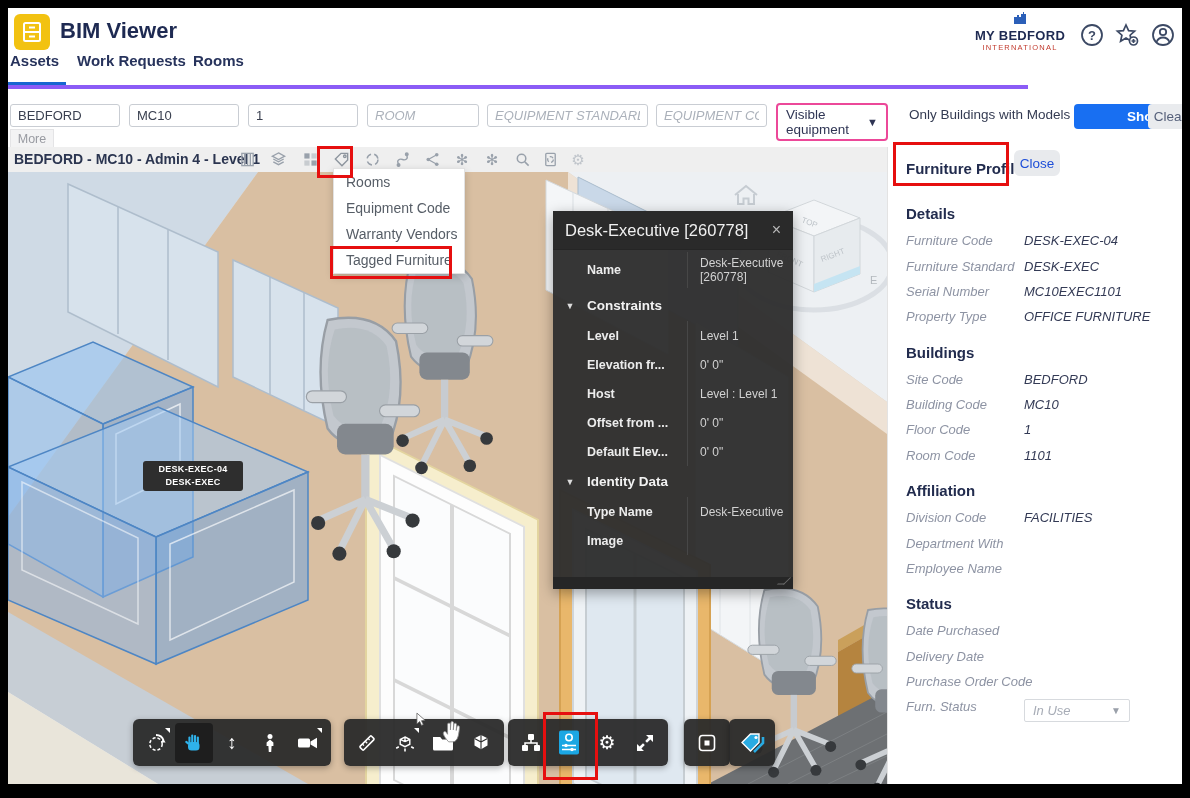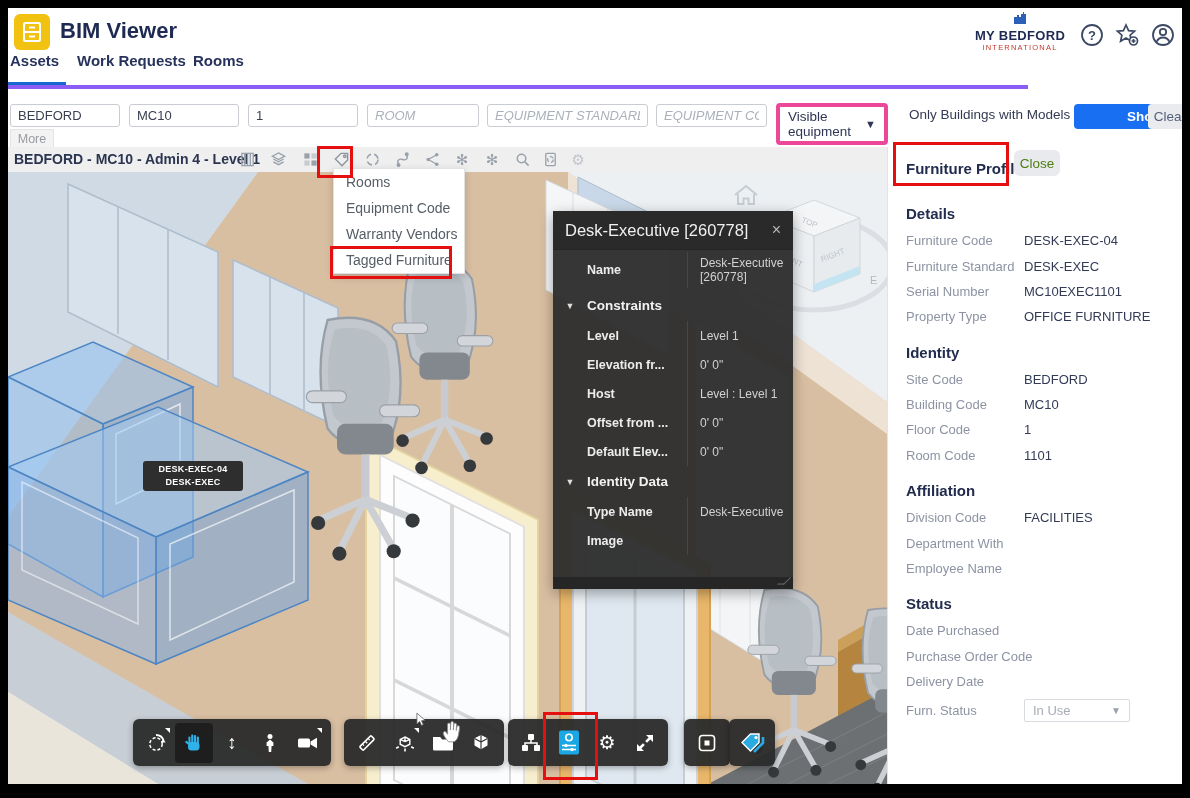--- a/index.html
+++ b/index.html
@@ -20,21 +20,21 @@
   #tabs{left:0;top:36px;width:1020px;height:41px;border-bottom:4px solid #8b5cf6;}
   .tab{position:absolute;top:8px;font-size:15px;font-weight:bold;color:#27335c;cursor:default;}
   #tab-assets{left:2px;}#tab-wr{left:69px;}#tab-rooms{left:185px;}
   #tab-underline{left:0;top:38px;width:58px;height:3px;background:#1766d1;}
 
   
   .fin{position:absolute;top:96px;height:23px;border:1px solid #c9cdd3;border-radius:3px;font-size:13px;color:#3a4050;padding:0 7px;box-sizing:border-box;font-family:"Liberation Sans",sans-serif;}
   .fin::placeholder{color:#abb1ba;font-style:italic;}
   #f-site{left:2px;width:110px;}#f-bld{left:121px;width:110px;}#f-flr{left:240px;width:110px;}
   #f-room{left:359px;width:112px;}#f-std{left:479px;width:161px;}#f-code{left:648px;width:111px;}
-  #f-vis{left:768px;top:95px;width:112px;height:26px;border:4px solid #ec4899;border-radius:4px;display:flex;align-items:center;justify-content:space-between;padding:17px 8px;font-size:13.5px;color:#2f3554;box-sizing:border-box;background:#fff;}
+  #f-vis{left:768px;top:95px;width:112px;height:26px;border:2px solid #ec4899;border-radius:4px;display:flex;align-items:center;justify-content:space-between;padding:17px 8px;font-size:13.5px;color:#2f3554;box-sizing:border-box;background:#fff;}
   #f-vis .chev{font-size:11px;color:#2f3554;font-weight:bold;}
   #f-only{left:901px;top:99px;display:flex;align-items:center;gap:6px;font-size:13.5px;color:#343b52;}
   #f-only input{width:14px;height:14px;accent-color:#1b66e8;margin:0;}
   #btn-show{left:1066px;top:96px;width:46px;height:25px;background:#186ff2;border-radius:4px;color:#fff;font-size:13.5px;font-weight:bold;display:flex;align-items:center;justify-content:center;padding-left:48px;}
   #btn-clear{left:1118px;top:96px;width:44px;height:25px;background:#e9ebee;border-radius:4px;color:#55607a;font-size:13.5px;display:flex;align-items:center;justify-content:center;margin-left:22px;}
   #btn-more{left:2px;top:121px;width:42px;height:18px;background:#f3f3f4;border:1px solid #e4e4e6;border-bottom:none;color:#999ba2;font-size:12.5px;display:flex;align-items:center;justify-content:center;}
 
   
   #vbar{left:0;top:139px;width:879px;height:25px;background:#efefef;}
   #vbar .crumb{position:absolute;left:6px;top:4px;font-size:14px;font-weight:bold;color:#2b3550;}
@@ -78,24 +78,24 @@
   #btb1{left:125px;}#btb2{left:336px;}#btb3{left:500px;}#btb4{left:676px;}#btb5{left:721px;}
 
   
   #cursor-arrow{left:408px;top:704px;z-index:70;}
   #cursor-hand{left:432px;top:710px;z-index:70;}
 
   
   #profile{left:879px;top:139px;width:295px;height:637px;background:#fff;border-left:1px solid #e3e3e3;box-sizing:border-box;}
   #profile .phead{position:relative;height:44px;}
   #profile .ptt{position:absolute;left:18px;top:13px;font-size:15px;font-weight:bold;color:#222c4e;}
-  #profile .close{position:absolute;left:126px;top:3px;width:46px;height:26px;background:#e8eaed;border-radius:6px;color:#4d7c0f;font-size:13.5px;display:flex;align-items:center;justify-content:center;}
+  #profile .close{position:absolute;left:126px;top:3px;width:46px;height:26px;background:#e8eaed;border-radius:6px;color:#1d4ed8;font-size:13.5px;display:flex;align-items:center;justify-content:center;}
   .psec{margin:14px 14px 0 18px;}
   .psec h3{margin:0 0 6px 0;font-size:15px;color:#222c4e;}
-  .prow{display:flex;align-items:center;padding:5.2px 0;}
+  .prow{display:flex;align-items:flex-start;padding:5.2px 0;font-style:italic;}
   .plabel{width:118px;flex:none;font-size:13px;color:#8d93a3;}
   .pvalue{font-size:13px;color:#333a55;}
   #furn-select{width:106px;height:23px;border:1px solid #d7dade;border-radius:2px;display:flex;align-items:center;justify-content:space-between;padding:0 8px;font-size:13px;color:#a7acb6;box-sizing:border-box;}
   #furn-select .chev{font-size:10px;color:#9aa0aa;}
 </style>
 </head>
 <body>
 
 <div id="app">
 
@@ -527,21 +527,21 @@
           <span class="plabel">Serial Number</span>
           <span class="pvalue">MC10EXEC1101</span>
         </div>
       <div class="prow">
           <span class="plabel">Property Type</span>
           <span class="pvalue">OFFICE FURNITURE</span>
         </div>
     </div>
 
     <div class="psec">
-      <h3>Identity</h3>
+      <h3>Buildings</h3>
       <div class="prow">
           <span class="plabel">Site Code</span>
           <span class="pvalue">BEDFORD</span>
         </div>
       <div class="prow">
           <span class="plabel">Building Code</span>
           <span class="pvalue">MC10</span>
         </div>
       <div class="prow">
           <span class="plabel">Floor Code</span>
@@ -569,25 +569,25 @@
         </div>
     </div>
 
     <div class="psec">
       <h3>Status</h3>
       <div class="prow">
           <span class="plabel">Date Purchased</span>
           <span class="pvalue"></span>
         </div>
       <div class="prow">
+          <span class="plabel">Delivery Date</span>
+          <span class="pvalue"></span>
+        </div>
+      <div class="prow">
           <span class="plabel" style="width:140px">Purchase Order Code</span>
-          <span class="pvalue"></span>
-        </div>
-      <div class="prow">
-          <span class="plabel">Delivery Date</span>
           <span class="pvalue"></span>
         </div>
       <div class="prow">
         <span class="plabel">Furn. Status</span>
         <div id="furn-select">
           <span>In Use</span>
           <span class="chev">▼</span>
         </div>
       </div>
     </div>

